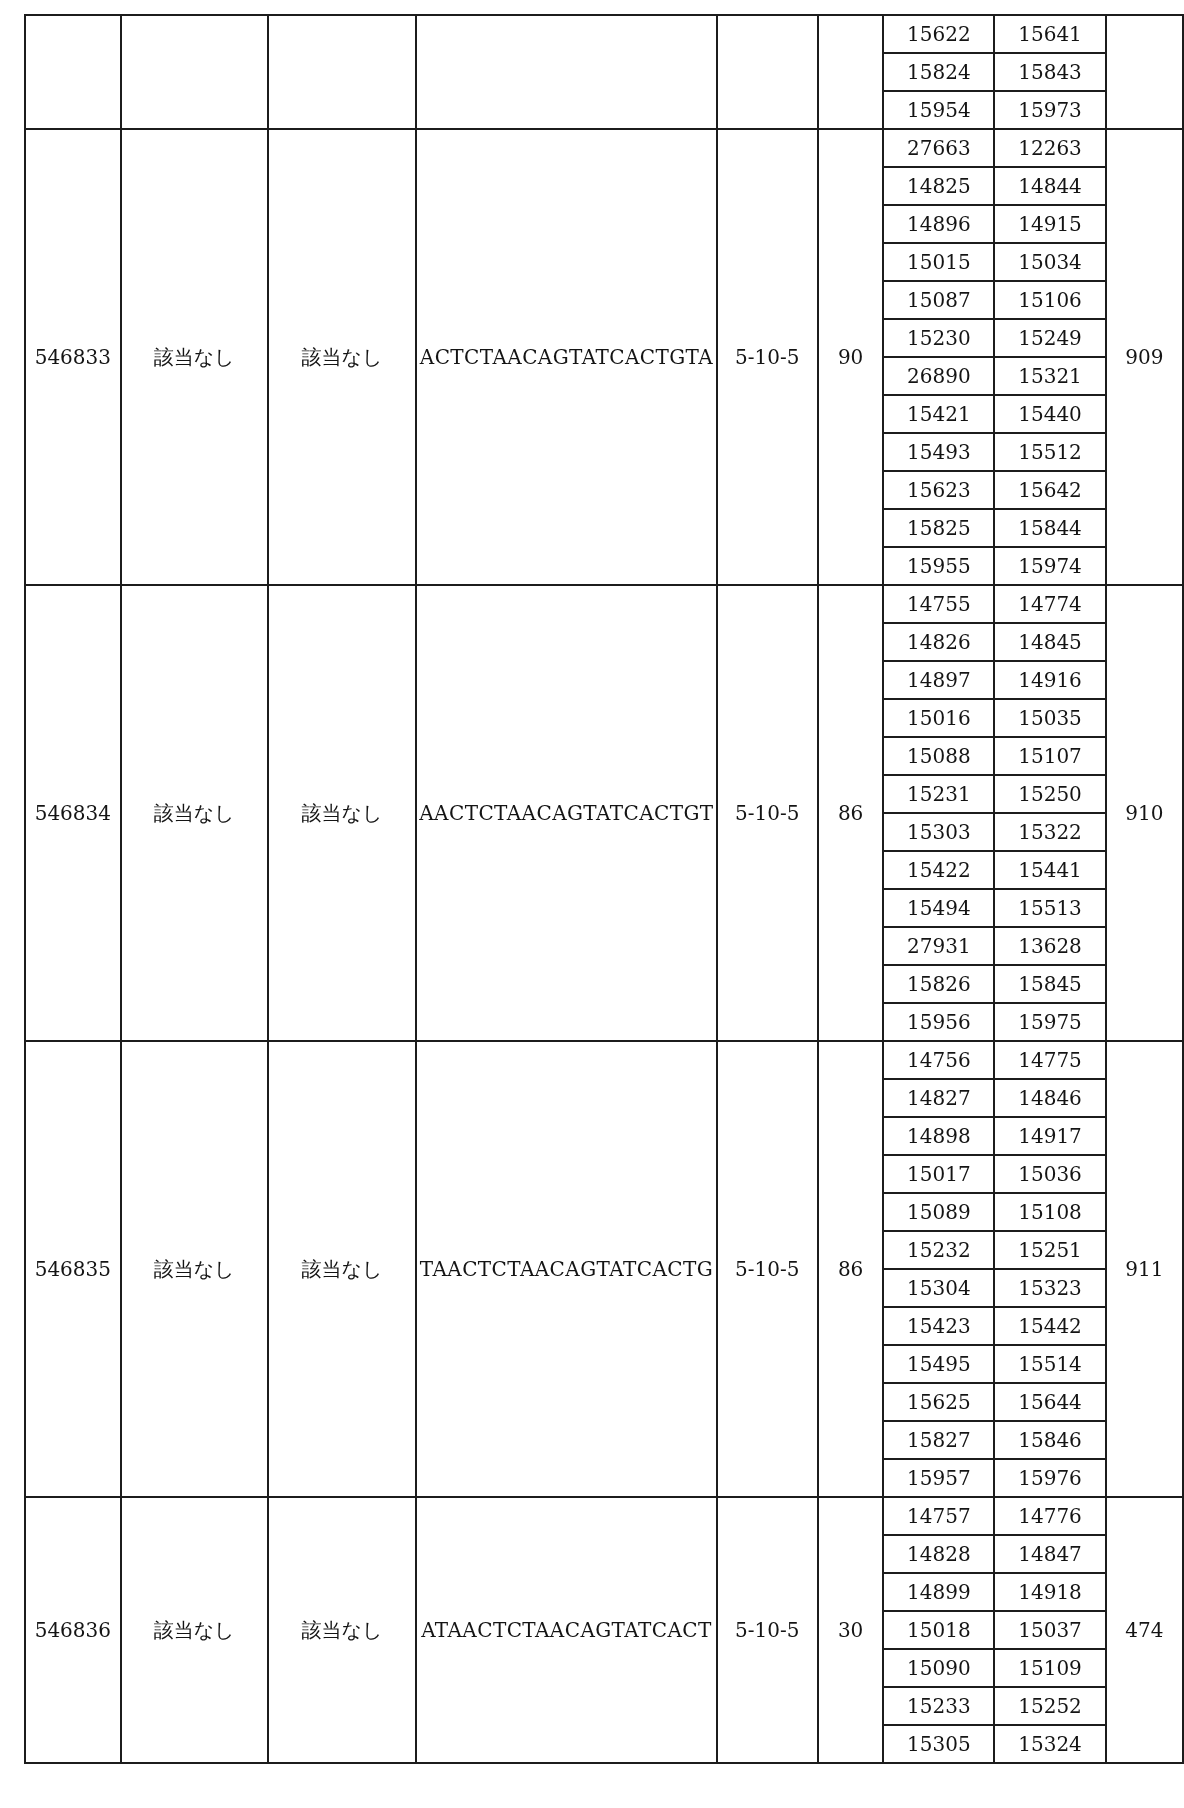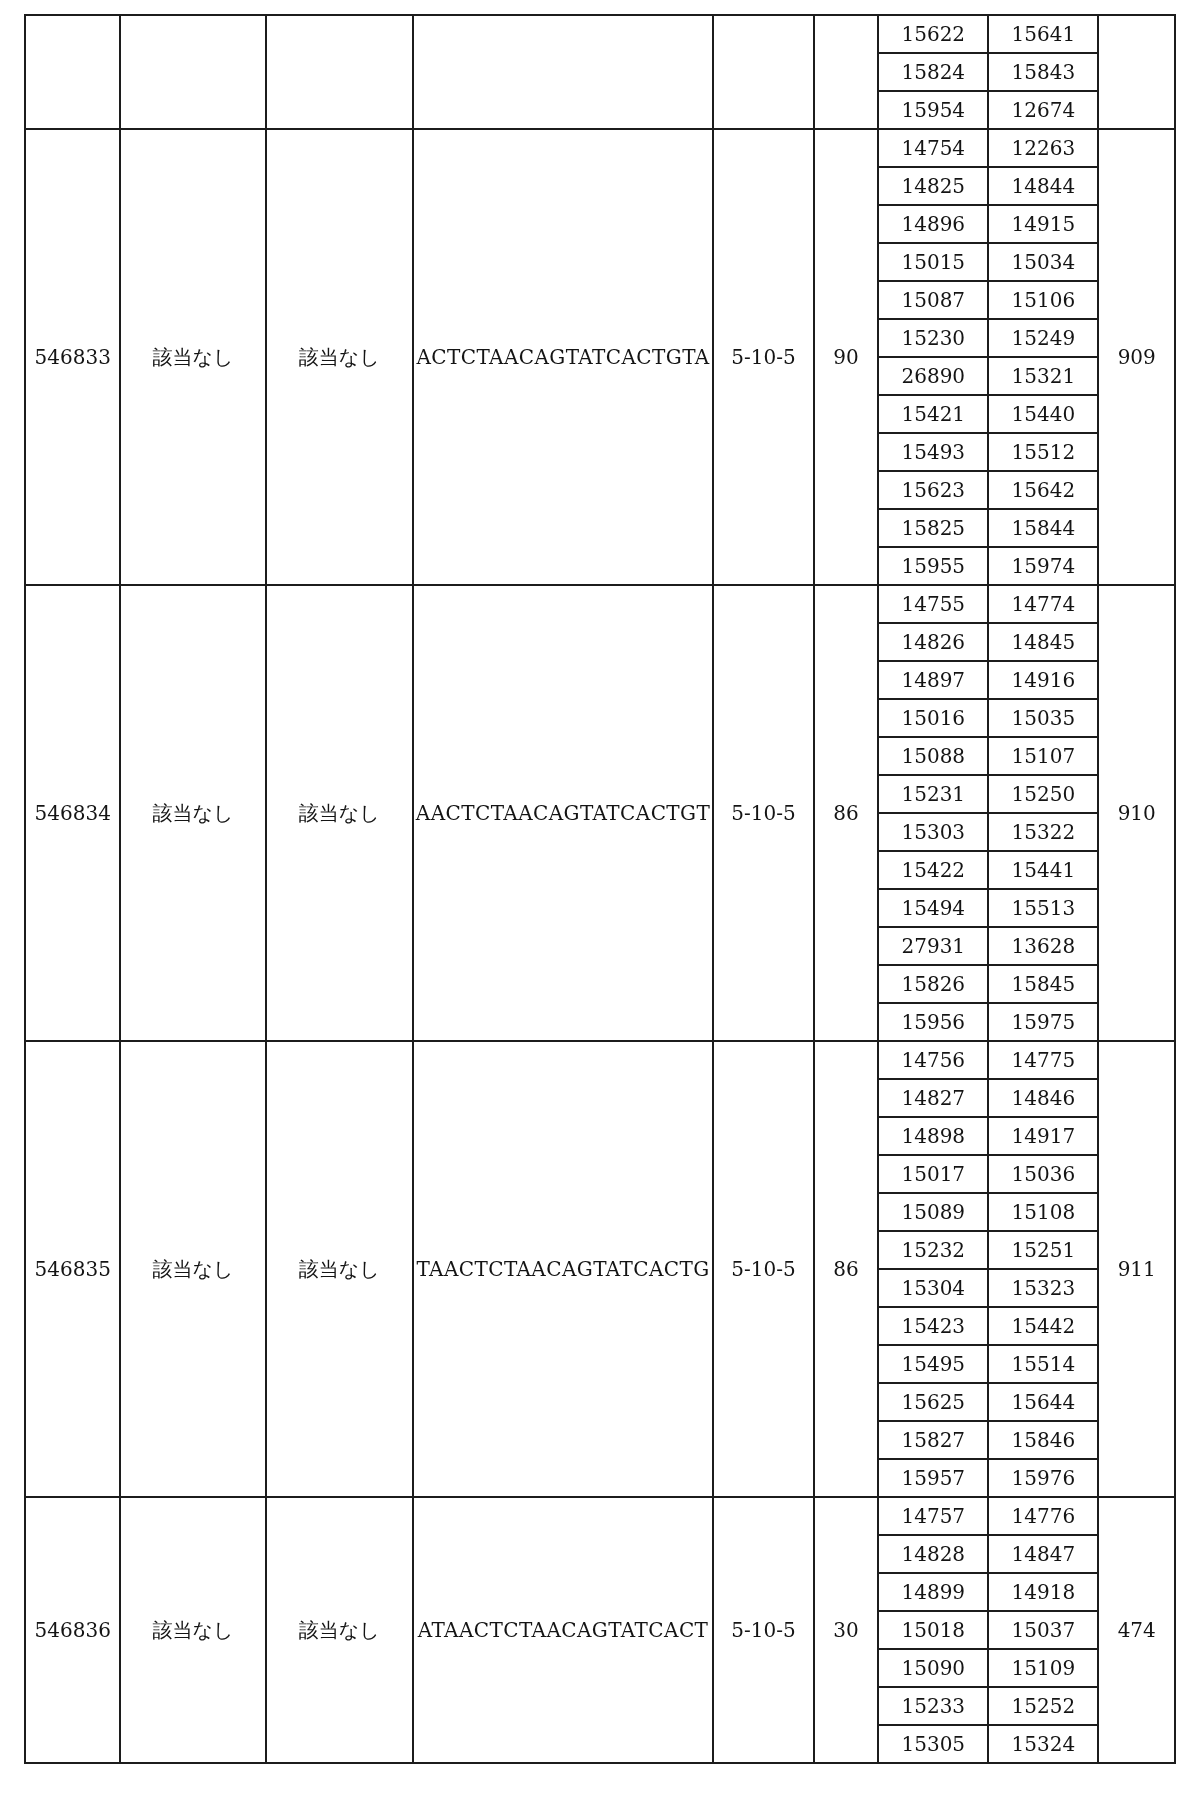--- a/index.html
+++ b/index.html
@@ -5,21 +5,21 @@
   html, body {
     margin: 0;
     padding: 0;
     background: #ffffff;
   }
   .page {
     width: 1184px;
     height: 1808px;
     background: #ffffff;
     box-sizing: border-box;
-    padding: 14px 8px 0 24px;
+    padding: 14px 0 0 24px;
     font-family: "DejaVu Serif", "Liberation Serif", serif;
     color: #141414;
     overflow: hidden;
   }
   table.seq-table {
     border-collapse: collapse;
     table-layout: fixed;
   }
   table.seq-table td {
     border: 2px solid #1c1c1c;
@@ -65,30 +65,30 @@
           <td class="c-pos">15622</td>
           <td class="c-pos">15641</td>
           <td rowspan="3"></td>
         </tr>
         <tr>
           <td class="c-pos">15824</td>
           <td class="c-pos">15843</td>
         </tr>
         <tr>
           <td class="c-pos">15954</td>
-          <td class="c-pos">12674</td>
+          <td class="c-pos">15973</td>
         </tr>
         <tr>
           <td class="c-id" rowspan="12">546833</td>
           <td rowspan="12">該当なし</td>
           <td rowspan="12">該当なし</td>
           <td class="c-seq" rowspan="12">ACTCTAACAGTATCACTGTA</td>
           <td rowspan="12">5-10-5</td>
           <td rowspan="12">90</td>
-          <td class="c-pos">14754</td>
+          <td class="c-pos">27663</td>
           <td class="c-pos">12263</td>
           <td rowspan="12">909</td>
         </tr>
         <tr>
           <td class="c-pos">14825</td>
           <td class="c-pos">14844</td>
         </tr>
         <tr>
           <td class="c-pos">14896</td>
           <td class="c-pos">14915</td>

